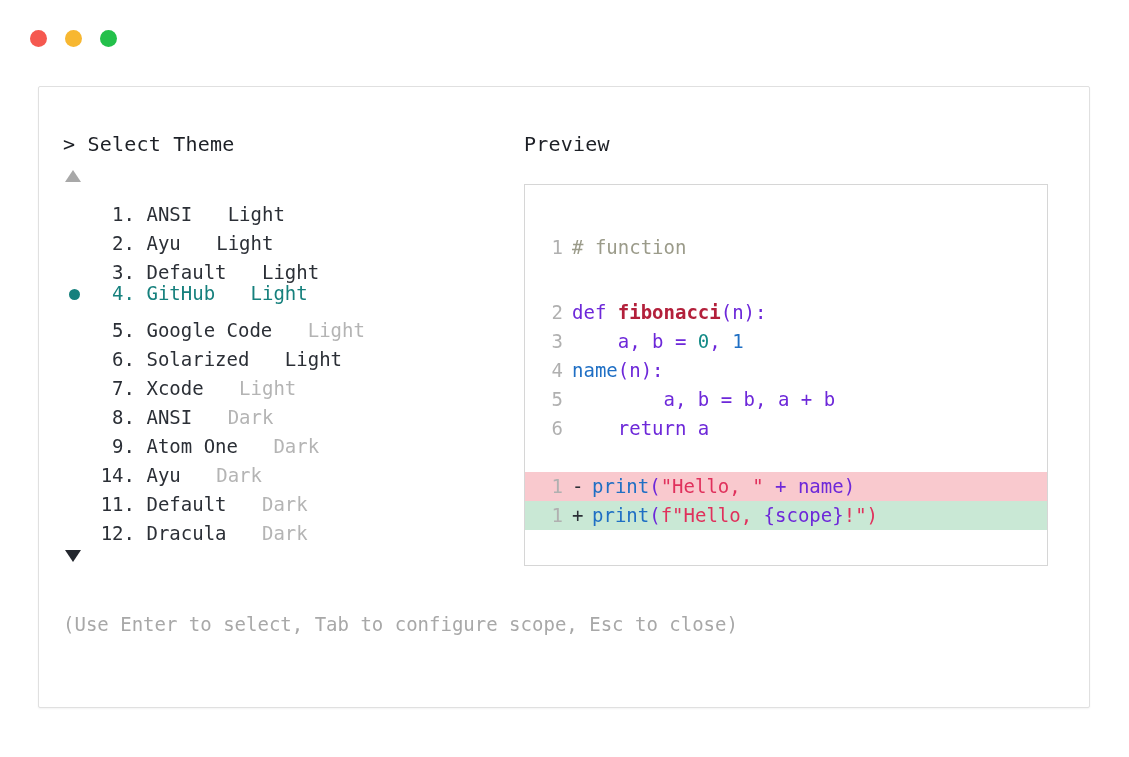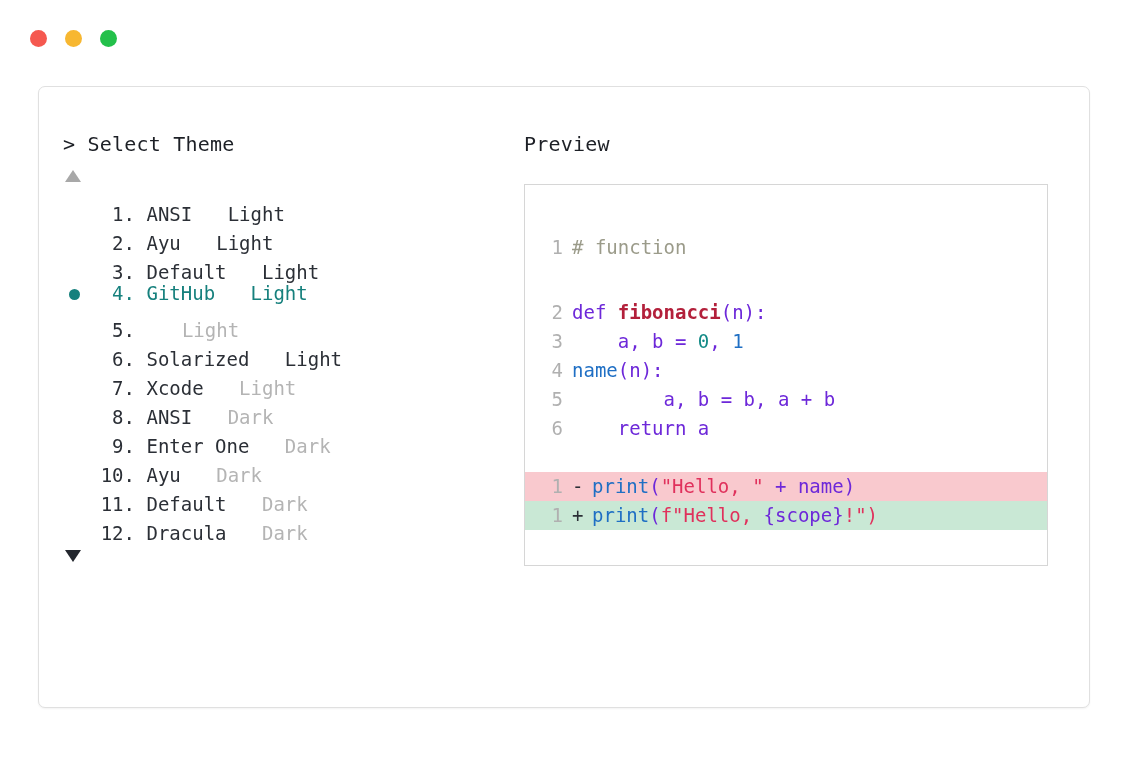--- a/index.html
+++ b/index.html
@@ -37,21 +37,21 @@
   
   .card {
     position: absolute;
     left: 38px;
     top: 86px;
     width: 1052px;
     height: 622px;
     box-sizing: border-box;
     background: #ffffff;
     border: 1px solid #e0e0e0;
-    border-radius: 7px;
+    border-radius: 2px;
     box-shadow: 0 1px 2px rgba(0,0,0,0.05);
   }
 
   .card-inner {
     position: relative;
     width: 100%;
     height: 100%;
   }
 
   
@@ -253,20 +253,21 @@
         <span class="row-index"> 4.</span>
         <span class="row-dot"> </span>
         <span class="row-name">GitHub</span>
         <span class="row-variant"> Light</span>
       </div>
 
       <div class="theme-row">
         <span class="bullet-cell"></span>
         <span class="row-index"> 5.</span>
         <span class="row-dot"> </span>
+        <span class="row-name">Google Code</span>
         <span class="row-variant variant-muted"> Light</span>
       </div>
 
       <div class="theme-row">
         <span class="bullet-cell"></span>
         <span class="row-index"> 6.</span>
         <span class="row-dot"> </span>
         <span class="row-name">Solarized</span>
         <span class="row-variant"> Light</span>
       </div>
@@ -284,27 +285,27 @@
         <span class="row-index"> 8.</span>
         <span class="row-dot"> </span>
         <span class="row-name">ANSI</span>
         <span class="row-variant variant-muted"> Dark</span>
       </div>
 
       <div class="theme-row">
         <span class="bullet-cell"></span>
         <span class="row-index"> 9.</span>
         <span class="row-dot"> </span>
-        <span class="row-name">Enter One</span>
+        <span class="row-name">Atom One</span>
         <span class="row-variant variant-muted"> Dark</span>
       </div>
 
       <div class="theme-row">
         <span class="bullet-cell"></span>
-        <span class="row-index">10.</span>
+        <span class="row-index">14.</span>
         <span class="row-dot"> </span>
         <span class="row-name">Ayu</span>
         <span class="row-variant variant-muted"> Dark</span>
       </div>
 
       <div class="theme-row">
         <span class="bullet-cell"></span>
         <span class="row-index">11.</span>
         <span class="row-dot"> </span>
         <span class="row-name">Default</span>
@@ -384,15 +385,16 @@
           <span class="tok-plain">(</span>
           <span class="tok-str">f"Hello, </span>
           <span class="tok-plain">{scope}</span>
           <span class="tok-str">!")</span>
         </div>
 
       </div>
     </div>
   </div>
 
+  <div class="hint">(Use Enter to select, Tab to configure scope, Esc to close)</div>
 
 </div>
 </div>
 
 </body></html>

